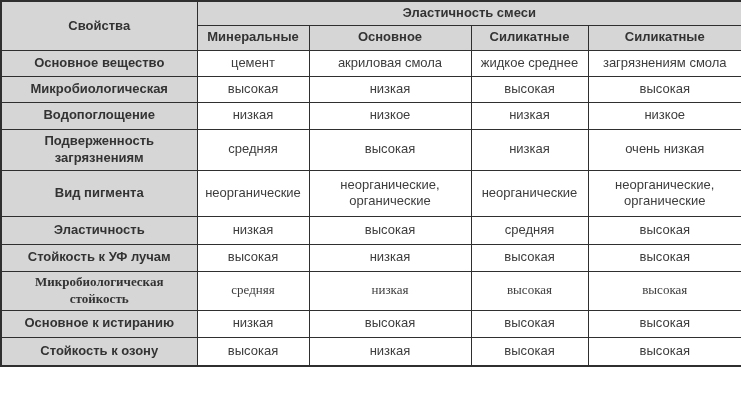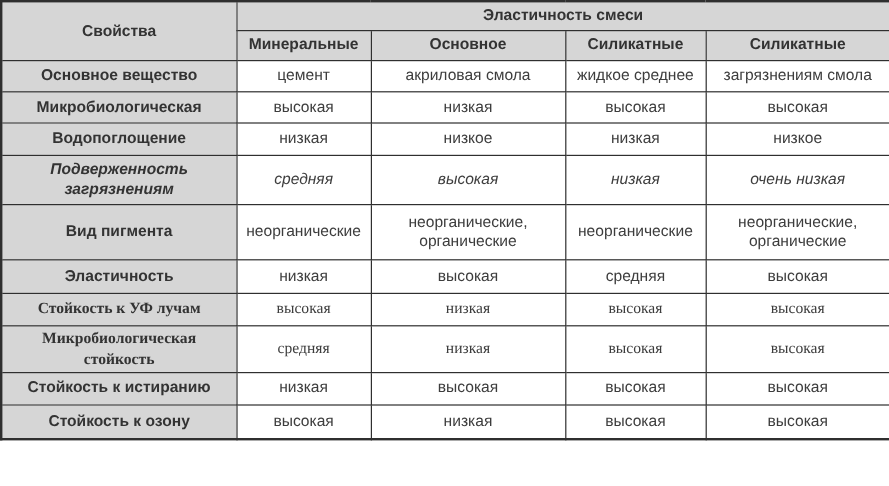--- a/index.html
+++ b/index.html
@@ -56,24 +56,24 @@
   tbody td {
     background: var(--cell-bg);
     color: var(--cell-text);
     font-weight: normal;
     font-size: 13px;
   }
   
   tbody tr:nth-child(1)  { height: 26px; margin-left: 28px; }
   tbody tr:nth-child(2)  { height: 26px; }
   tbody tr:nth-child(3)  { height: 27px; }
-  tbody tr:nth-child(4)  { height: 41px; font-style: italic; }
+  tbody tr:nth-child(4)  { height: 41px; }
   tbody tr:nth-child(5)  { height: 46px; }
   tbody tr:nth-child(6)  { height: 28px; }
-  tbody tr:nth-child(7)  { height: 27px; font-family: Liberation Serif, serif; }
+  tbody tr:nth-child(7)  { height: 27px; }
   tbody tr:nth-child(8)  { height: 39px; font-family: Liberation Serif, serif; }
   tbody tr:nth-child(9)  { height: 27px; }
   tbody tr:nth-child(10) { height: 29px; }
 </style>
 </head>
 <body>
 
 <div class="page">
   <table class="props">
     <colgroup>
@@ -146,21 +146,21 @@
     <td>высокая</td>
   </tr>
         <tr>
     <th class="prop">Микробиологическая стойкость</th>
     <td>средняя</td>
     <td>низкая</td>
     <td>высокая</td>
     <td>высокая</td>
   </tr>
         <tr>
-    <th class="prop">Стойкость к истиранию</th>
+    <th class="prop">Основное к истиранию</th>
     <td>низкая</td>
     <td>высокая</td>
     <td>высокая</td>
     <td>высокая</td>
   </tr>
         <tr>
     <th class="prop">Стойкость к озону</th>
     <td>высокая</td>
     <td>низкая</td>
     <td>высокая</td>

